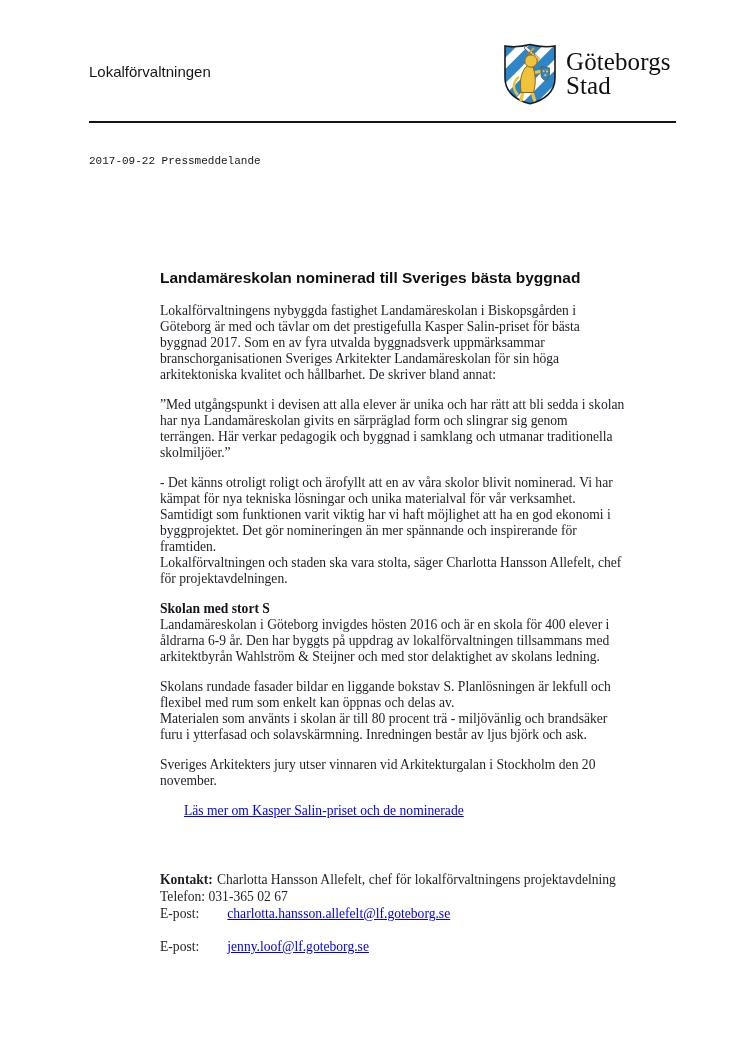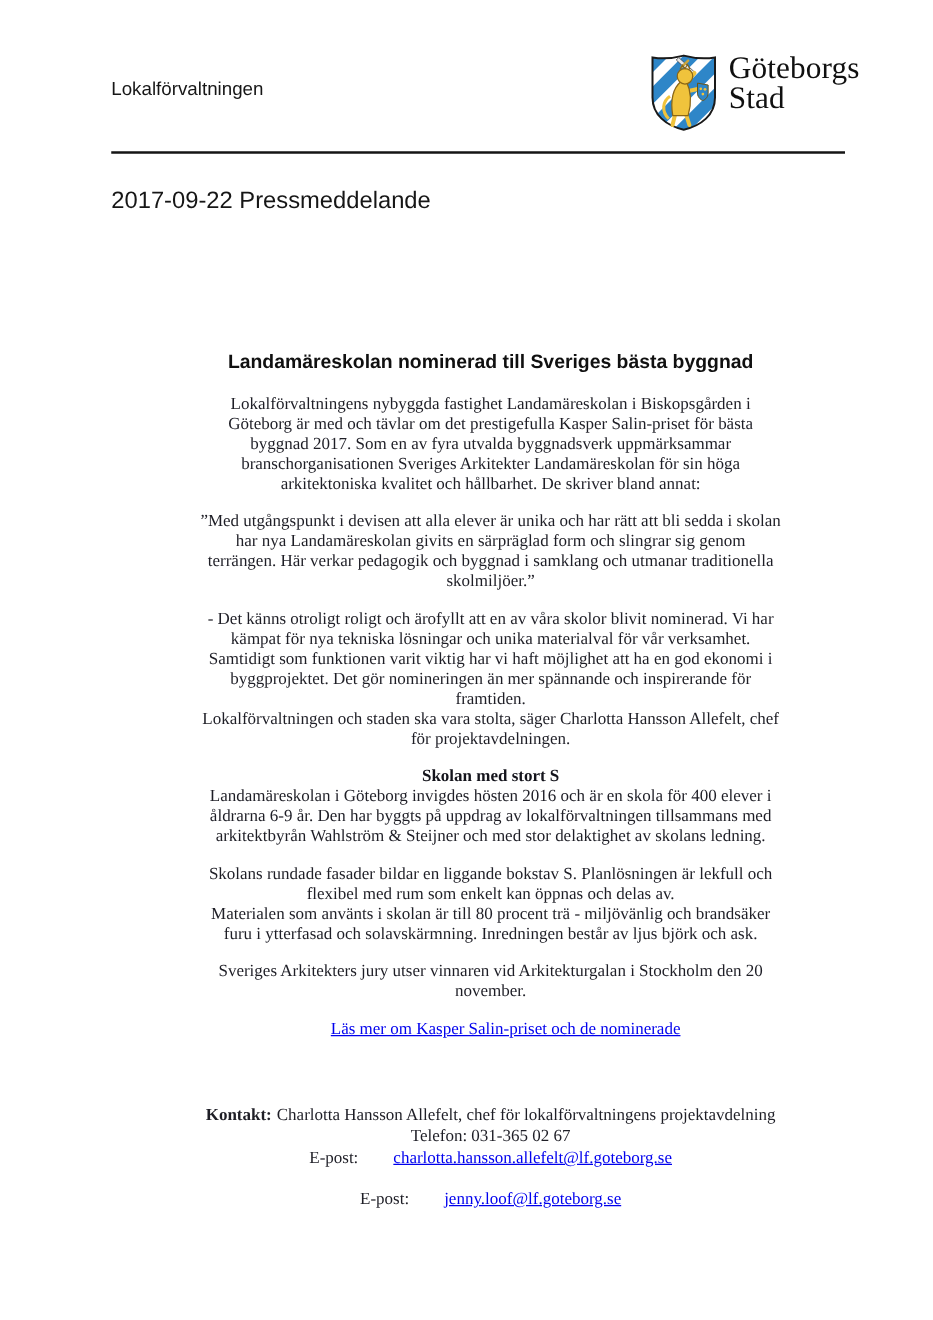--- a/index.html
+++ b/index.html
@@ -16,52 +16,51 @@
   
   .org-name {
     position: absolute;
     left: 89px; top: 63px;
     font-family: "Liberation Sans", sans-serif;
     font-size: 15px; line-height: 18px;
     color: #161616;
   }
   .logo {
     position: absolute;
-    left: 520px; top: 43px;
-    display: flex; gap: 9px;
+    left: 503px; top: 43px;
+    display: flex; align-items: center; gap: 9px;
   }
   .logo-text {
     font-family: "Liberation Serif", serif;
     font-size: 25px; line-height: 24px;
     color: #101010;
     letter-spacing: 0.1px;
   }
   .logo-text span { display: block; }
   .header-rule {
     position: absolute;
     left: 89px; top: 121px;
     width: 587px; height: 1.6px;
     background: #151515;
     border: none; margin: 0;
   }
   .date-line {
     position: absolute;
     left: 89px; top: 152px;
-    font-family: Liberation Sans, sans-serif;
-    font-size: 19px; line-height: 18px;
+    font-family: Liberation Mono, monospace;
+    font-size: 11px; line-height: 18px;
     color: #161616;
   }
   
   .content {
     position: absolute;
-    left: 160px; top: 280px;
+    left: 160px; top: 268px;
     width: 465px;
     font-size: 13.6px;
     line-height: 16px;
-    text-align: center;
   }
   .content h1 {
     font-family: "Liberation Sans", sans-serif;
     font-size: 15.5px; line-height: 19px;
     margin: 0 0 16px 0;
     color: #101010;
   }
   .content p { margin: 0 0 14px 0; }
   .content p.pre { white-space: pre-line; }
   .content h2 {

